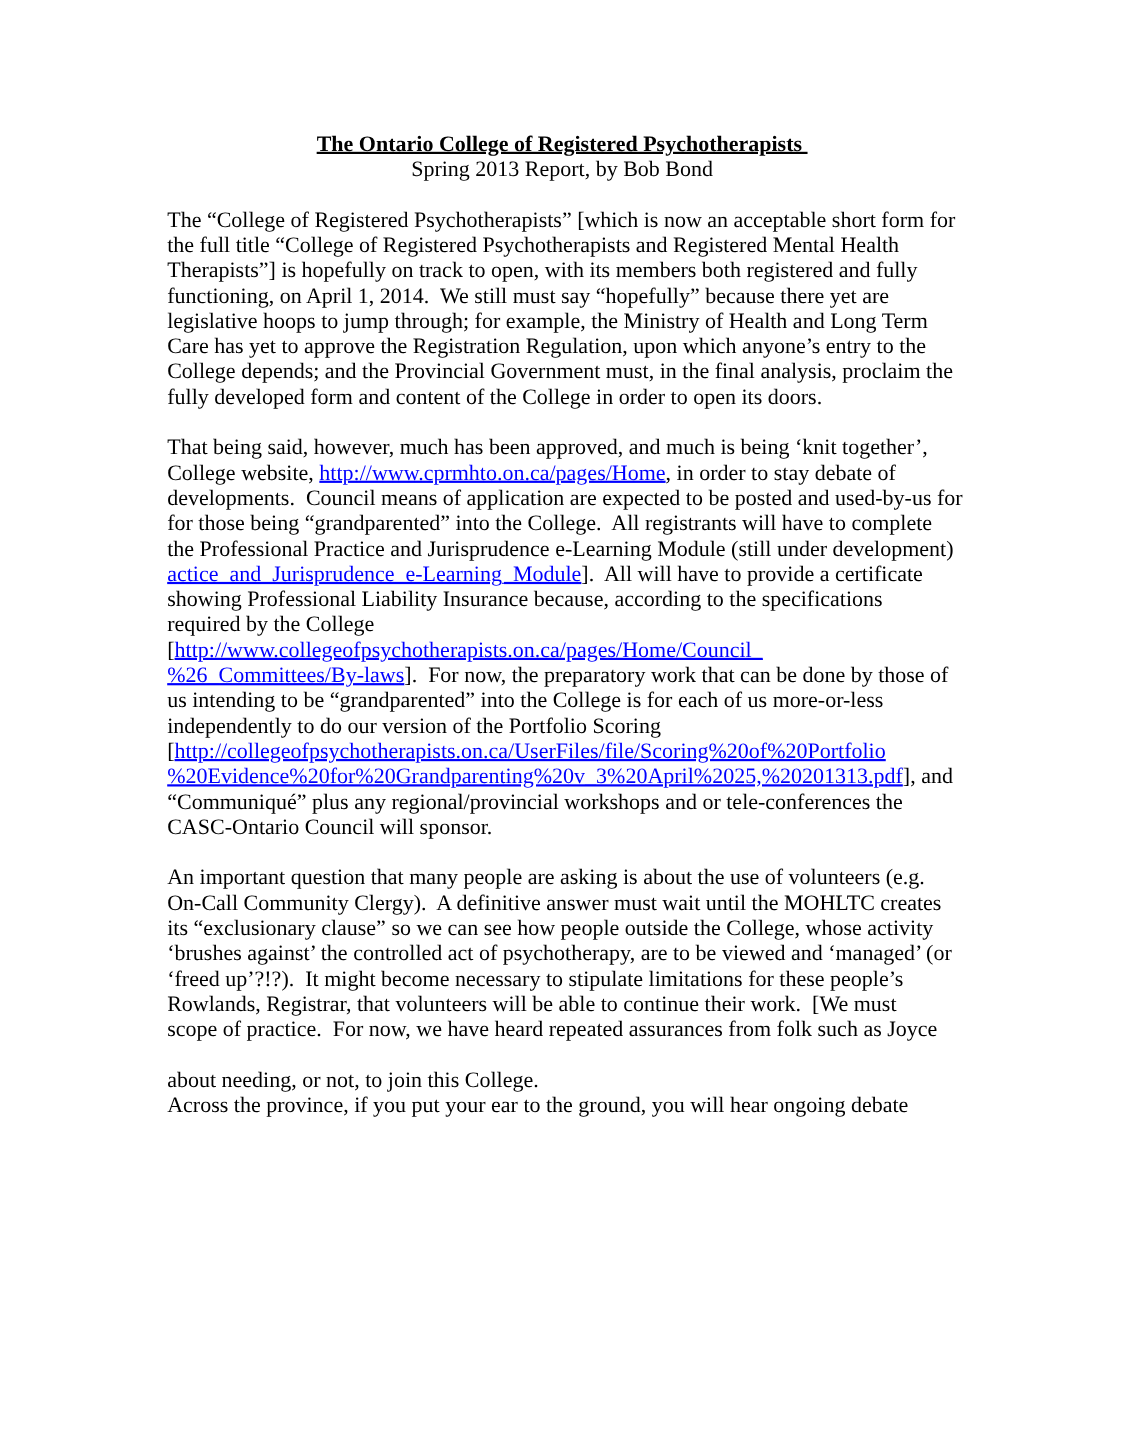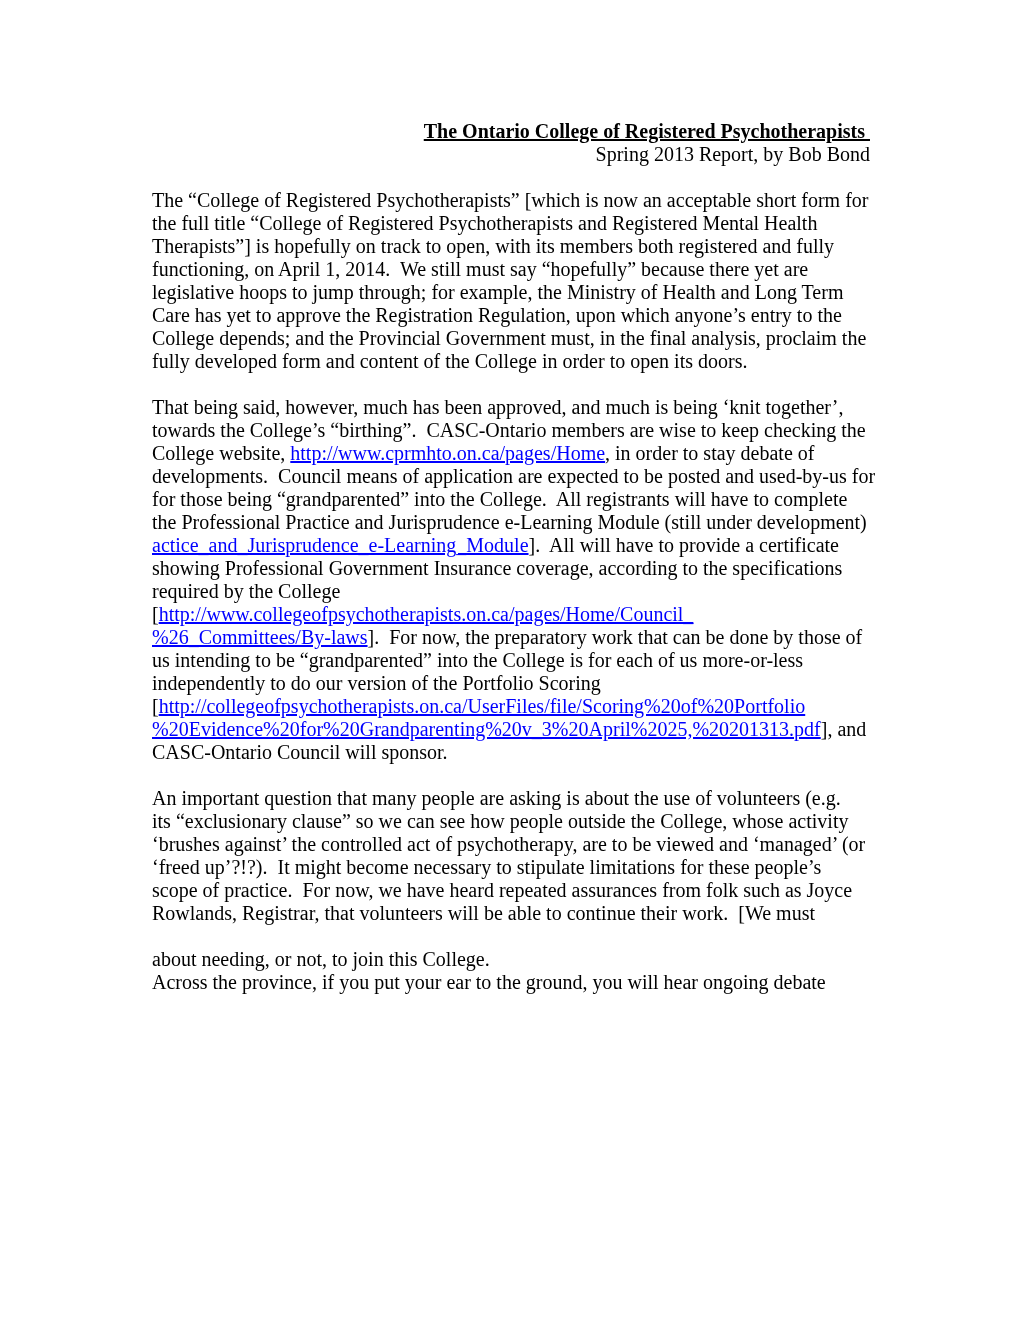--- a/index.html
+++ b/index.html
@@ -21,21 +21,21 @@
     font-family: "Liberation Serif", "DejaVu Serif", serif;
     font-size: 20px;
     line-height: 23px;
     color: #000000;
   }
   .line {
     white-space: pre;
     min-height: 23px;
   }
   .center {
-    text-align: right;
+    text-align: center;
   }
   .paragraph {
     margin: 0 0 23px 0;
   }
   .title-block {
     margin: 0 0 23px 0;
   }
   .doc-title {
     font-weight: bold;
     text-decoration: underline;
@@ -60,42 +60,43 @@
         <div class="line"><span>the full title “College of Registered Psychotherapists and Registered Mental Health</span></div>
         <div class="line"><span>Therapists”] is hopefully on track to open, with its members both registered and fully</span></div>
         <div class="line"><span>functioning, on April 1, 2014.  We still must say “hopefully” because there yet are</span></div>
         <div class="line"><span>legislative hoops to jump through; for example, the Ministry of Health and Long Term</span></div>
         <div class="line"><span>Care has yet to approve the Registration Regulation, upon which anyone’s entry to the</span></div>
         <div class="line"><span>College depends; and the Provincial Government must, in the final analysis, proclaim the</span></div>
         <div class="line"><span>fully developed form and content of the College in order to open its doors.</span></div>
       </div>
       <div class="paragraph">
         <div class="line"><span>That being said, however, much has been approved, and much is being ‘knit together’,</span></div>
-        <div class="line"><span>towards the College’s “birthing”.  CASC-Ontario members are wise to keep checking the</span></div>
         <div class="line"><span>College website, </span><a class="hyperlink" href="#">http://www.cprmhto.on.ca/pages/Home</a><span>, in order to stay debate of</span></div>
         <div class="line"><span>developments.  Council means of application are expected to be posted and used-by-us for</span></div>
         <div class="line"><span>for those being “grandparented” into the College.  All registrants will have to complete</span></div>
         <div class="line"><span>the Professional Practice and Jurisprudence e-Learning Module (still under development)</span></div>
         <div class="line"><a class="hyperlink" href="#">actice_and_Jurisprudence_e-Learning_Module</a><span>].  All will have to provide a certificate</span></div>
-        <div class="line"><span>showing Professional Government Insurance coverage, according to the specifications</span></div>
+        <div class="line"><span>showing Professional Liability Insurance because, according to the specifications</span></div>
         <div class="line"><span>required by the College</span></div>
         <div class="line"><span>[</span><a class="hyperlink" href="#">http://www.collegeofpsychotherapists.on.ca/pages/Home/Council_</a></div>
         <div class="line"><a class="hyperlink" href="#">%26_Committees/By-laws</a><span>].  For now, the preparatory work that can be done by those of</span></div>
         <div class="line"><span>us intending to be “grandparented” into the College is for each of us more-or-less</span></div>
         <div class="line"><span>independently to do our version of the Portfolio Scoring</span></div>
         <div class="line"><span>[</span><a class="hyperlink" href="#">http://collegeofpsychotherapists.on.ca/UserFiles/file/Scoring%20of%20Portfolio</a></div>
         <div class="line"><a class="hyperlink" href="#">%20Evidence%20for%20Grandparenting%20v_3%20April%2025,%20201313.pdf</a><span>], and</span></div>
+        <div class="line"><span>“Communiqué” plus any regional/provincial workshops and or tele-conferences the</span></div>
         <div class="line"><span>CASC-Ontario Council will sponsor.</span></div>
       </div>
       <div class="paragraph">
         <div class="line"><span>An important question that many people are asking is about the use of volunteers (e.g.</span></div>
+        <div class="line"><span>On-Call Community Clergy).  A definitive answer must wait until the MOHLTC creates</span></div>
         <div class="line"><span>its “exclusionary clause” so we can see how people outside the College, whose activity</span></div>
         <div class="line"><span>‘brushes against’ the controlled act of psychotherapy, are to be viewed and ‘managed’ (or</span></div>
         <div class="line"><span>‘freed up’?!?).  It might become necessary to stipulate limitations for these people’s</span></div>
+        <div class="line"><span>Rowlands, Registrar, that volunteers will be able to continue their work.  [We must</span></div>
         <div class="line"><span>scope of practice.  For now, we have heard repeated assurances from folk such as Joyce</span></div>
-        <div class="line"><span>Rowlands, Registrar, that volunteers will be able to continue their work.  [We must</span></div>
       </div>
       <div class="paragraph">
         <div class="line"><span>about needing, or not, to join this College.</span></div>
         <div class="line"><span>Across the province, if you put your ear to the ground, you will hear ongoing debate</span></div>
       </div>
     </div>
 </div>
 
 </body></html>

